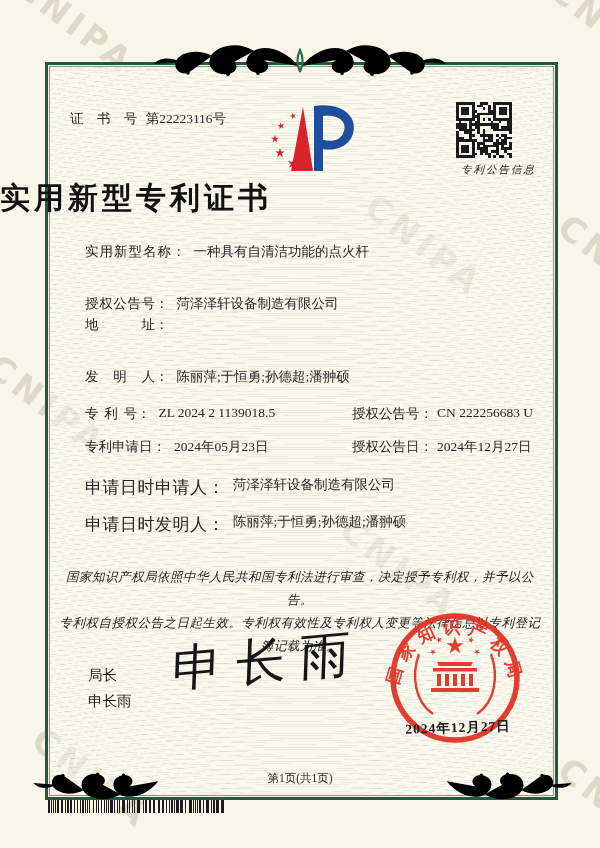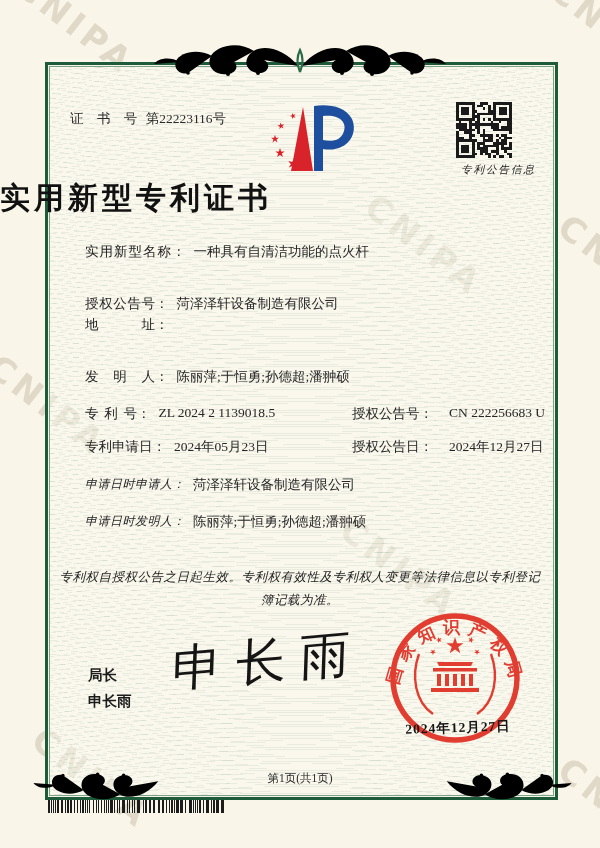--- a/index.html
+++ b/index.html
@@ -40,29 +40,29 @@
     position:absolute;left:0;top:178px;width:100%;text-align:left;z-index:4;
     font-size:30px;font-weight:700;letter-spacing:4px;color:#111;
   }
   
   .row{position:absolute;left:85px;z-index:4;font-size:13.5px;white-space:nowrap;display:flex;align-items:flex-start;}
   .row .lab{display:inline-block;text-align:justify;text-align-last:justify;}
   .row .val{margin-left:8px;}
   .w70{width:70px;}
   .w52{width:52px;}
   .rcol{position:absolute;left:352px;z-index:4;font-size:13.5px;white-space:nowrap;display:flex;align-items:flex-start;}
-  .rcol .val{margin-left:16px;}
-  .small-lab{font-size:12px;letter-spacing:.5px;font-style:italic;}
+  .rcol .val{margin-left:4px;}
+  .small-lab{font-size:17px;letter-spacing:.5px;}
   
   .legal{
     position:absolute;left:58px;top:566px;width:484px;z-index:4;text-align:center;
     font-size:12.5px;line-height:23px;font-style:italic;color:#1e1e1e;letter-spacing:.5px;
   }
   
-  .director{position:absolute;left:88px;top:662px;z-index:4;font-size:14.5px;line-height:26px;color:#1c1c1c;font-weight:bold;}
+  .director{position:absolute;left:88px;top:662px;z-index:4;font-size:14.5px;line-height:26px;color:#1c1c1c;}
   .autograph{
     position:absolute;left:172px;top:628px;z-index:4;font-size:50px;color:#151515;
     letter-spacing:14px;transform:rotate(-5deg) skewX(-7deg);white-space:nowrap;
   }
   
   .seal{position:absolute;left:385px;top:610px;width:140px;height:150px;z-index:5;opacity:.93;}
   .seal-date{
     position:absolute;left:394px;top:719px;width:128px;z-index:6;text-align:center;
     font-size:13.5px;font-weight:700;color:#141414;transform:rotate(-2deg);letter-spacing:1px;
   }
@@ -444,20 +444,21 @@
     <span class="small-lab">：</span>
   <span class="val">菏泽泽轩设备制造有限公司</span>
 </div>
 <div class="row" style="top:513px">
   <span class="small-lab">申请日时发明人</span>
     <span class="small-lab">：</span>
   <span class="val">陈丽萍;于恒勇;孙德超;潘翀硕</span>
 </div>
 
 <div class="legal">
+  <div>国家知识产权局依照中华人民共和国专利法进行审查，决定授予专利权，并予以公告。</div>
   <div>专利权自授权公告之日起生效。专利权有效性及专利权人变更等法律信息以专利登记簿记载为准。</div>
 </div>
 
 <div class="director">
   <div>局长</div>
   <div>申长雨</div>
 </div>
 <div class="autograph">申长雨</div>
 
 <svg class="seal" viewBox="0 0 140 150">

